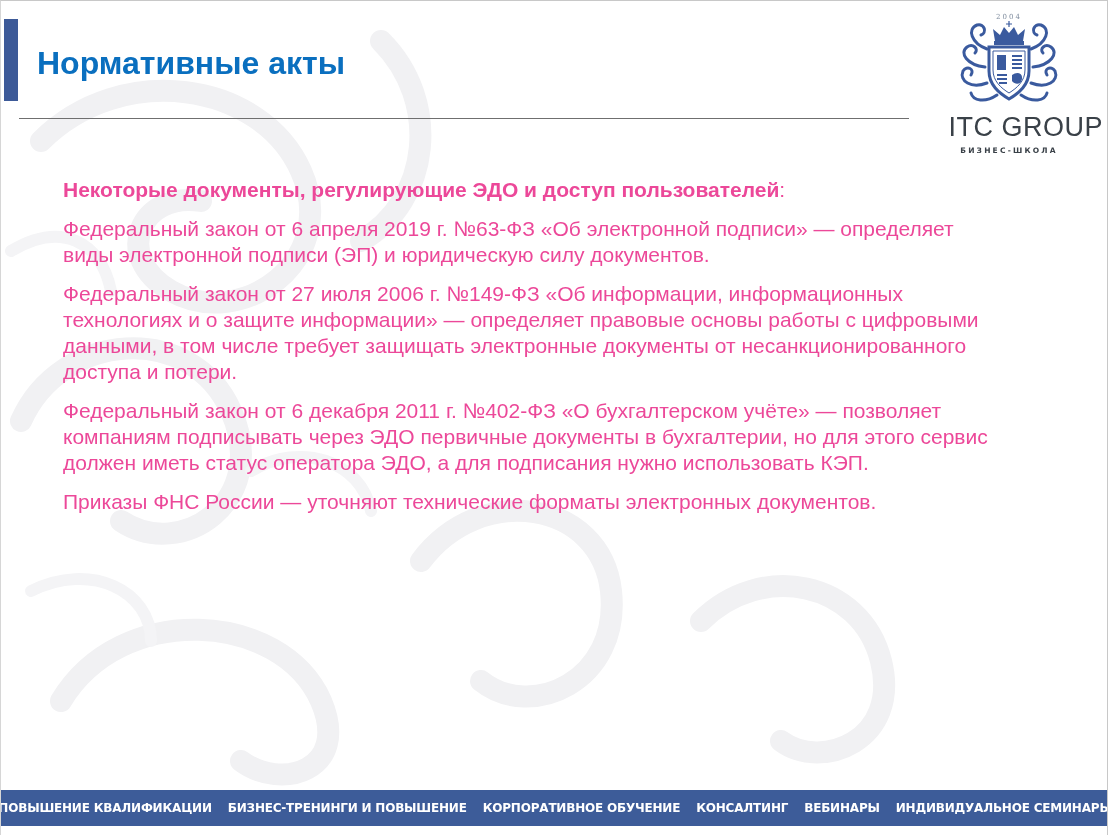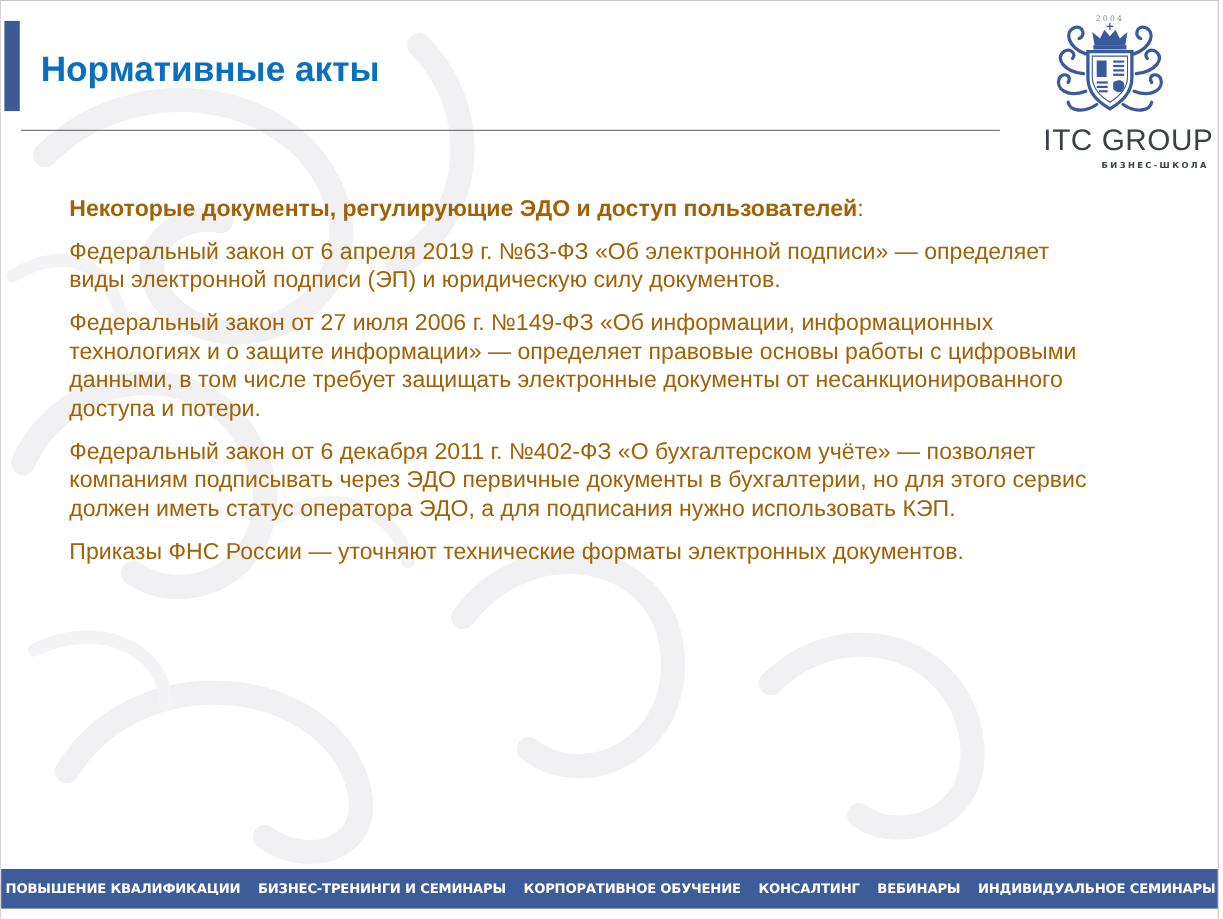--- a/index.html
+++ b/index.html
@@ -28,27 +28,27 @@
     border-top: 1.5px solid #6f6f6f;
   }
   .logo { position: absolute; left: 918px; top: 8px; width: 180px; height: 150px; }
   .logo-emblem { position: absolute; left: 30px; top: 0; width: 120px; height: 100px; }
   .logo-name {
     position: absolute; left: 4px; top: 103px; width: 180px; text-align: right;
     font-family: "Liberation Sans", sans-serif; font-size: 27px; color: #3a4148;
     line-height: 30px; white-space: nowrap; letter-spacing: 0.5px;
   }
   .logo-sub {
-    position: absolute; left: 0; top: 137px; width: 180px; text-align: right;
+    position: absolute; left: 0; top: 137px; width: 180px; text-align: center;
     font-family: "DejaVu Sans", sans-serif; font-weight: bold; font-size: 7.5px;
     letter-spacing: 2.2px; color: #3a4148; white-space: nowrap;
   }
   .content {
     position: absolute; left: 62px; top: 176px; width: 940px;
-    font-family: "Liberation Sans", sans-serif; font-size: 21px; color: #a16207;
+    font-family: "Liberation Sans", sans-serif; font-size: 21px; color: #ec4899;
     line-height: 26px;
   }
   .content .heading { font-weight: bold; margin: 0 0 13px 0; }
   .content .heading .colon { font-weight: normal; }
   .content p { margin: 0 0 13px 0; }
   .footer {
     position: absolute; left: 0; top: 789px; width: 1108px; height: 36px;
     background: #3d5c99;
     display: flex; align-items: center; justify-content: center;
   }
@@ -123,21 +123,21 @@
     <div class="heading"><span>Некоторые документы, регулирующие ЭДО и доступ пользователей</span><span class="colon">:</span></div>
     <p>Федеральный закон от 6 апреля 2019 г. №63-ФЗ «Об электронной подписи» — определяет виды электронной подписи (ЭП) и юридическую силу документов.</p>
     <p>Федеральный закон от 27 июля 2006 г. №149-ФЗ «Об информации, информационных технологиях и о защите информации» — определяет правовые основы работы с цифровыми данными, в том числе требует защищать электронные документы от несанкционированного доступа и потери.</p>
     <p>Федеральный закон от 6 декабря 2011 г. №402-ФЗ «О бухгалтерском учёте» — позволяет компаниям подписывать через ЭДО первичные документы в бухгалтерии, но для этого сервис должен иметь статус оператора ЭДО, а для подписания нужно использовать КЭП.</p>
     <p>Приказы ФНС России — уточняют технические форматы электронных документов.</p>
   </div>
 
   <div class="footer">
     <span class="footer-item">ПОВЫШЕНИЕ КВАЛИФИКАЦИИ</span>
     <span class="footer-sep"></span>
-    <span class="footer-item">БИЗНЕС-ТРЕНИНГИ И СЕМИНАРЫ</span>
+    <span class="footer-item">БИЗНЕС-ТРЕНИНГИ И ПОВЫШЕНИЕ</span>
     <span class="footer-sep"></span>
     <span class="footer-item">КОРПОРАТИВНОЕ ОБУЧЕНИЕ</span>
     <span class="footer-sep"></span>
     <span class="footer-item">КОНСАЛТИНГ</span>
     <span class="footer-sep"></span>
     <span class="footer-item">ВЕБИНАРЫ</span>
     <span class="footer-sep"></span>
     <span class="footer-item">ИНДИВИДУАЛЬНОЕ СЕМИНАРЫ</span>
   </div>
 </div>

